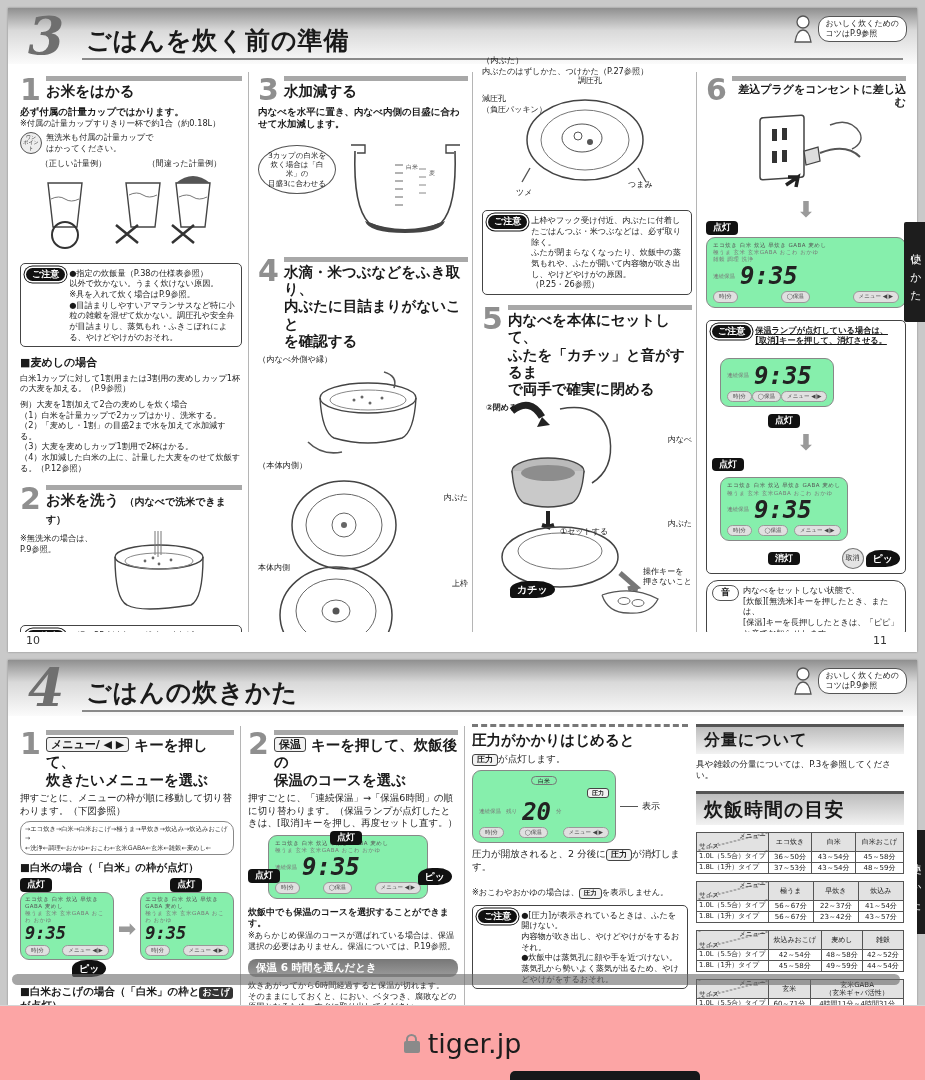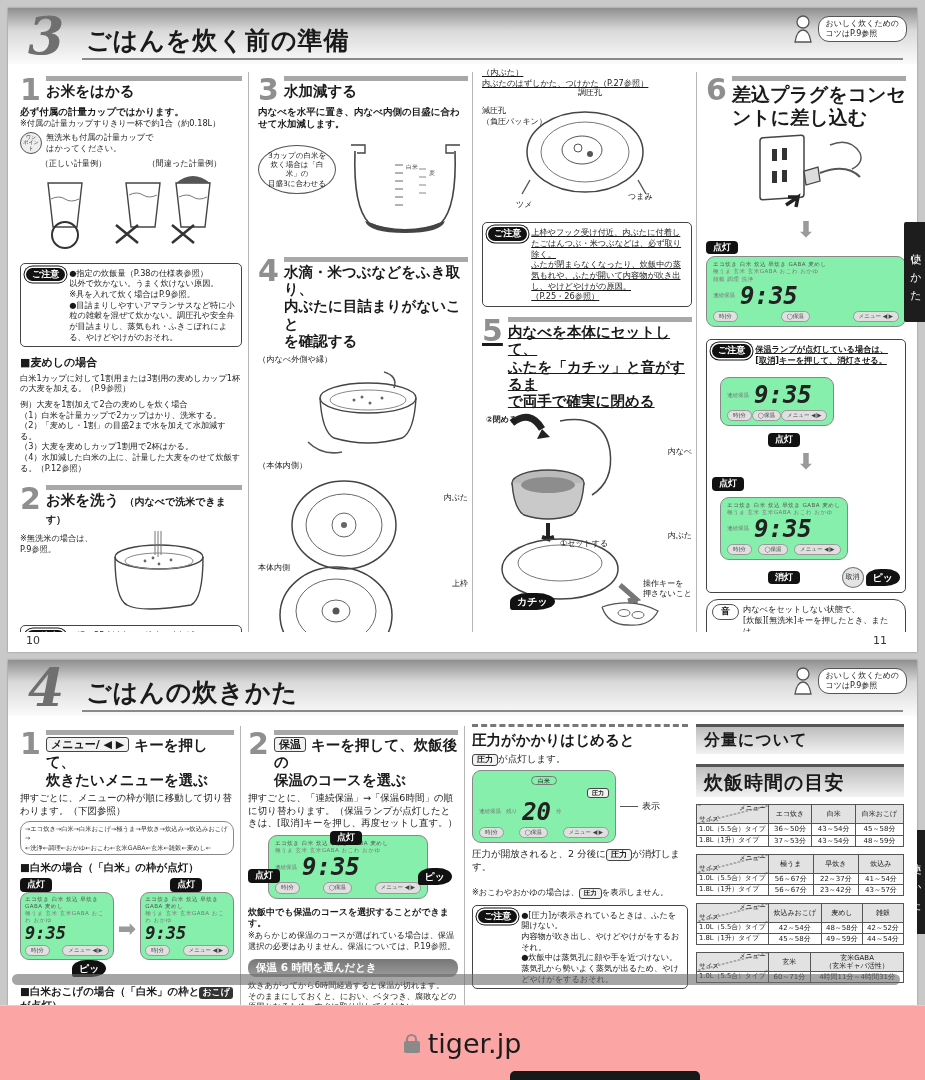--- a/index.html
+++ b/index.html
@@ -246,21 +246,21 @@
         <ellipse cx="64" cy="138" rx="14" ry="11" fill="none" stroke="#666"></ellipse>
         <circle cx="64" cy="138" r="3.5" fill="#555"></circle>
       </svg>
       <span class="ill-lbl" style="right:0;top:22px;">内ぶた</span>
       <span class="ill-lbl" style="left:0;top:92px;">本体内側</span>
       <span class="ill-lbl" style="right:0;top:108px;">上枠</span>
 
     </div>
   </div>
 
-  <div class="col" style="left:474px;top:59px;width:210px;height:562px;overflow:hidden;text-decoration:underline;">
+  <div class="col" style="left:474px;top:47px;width:210px;height:562px;overflow:hidden;">
     <div class="small">（内ぶた）</div>
     <div class="small">内ぶたのはずしかた、つけかた（P.27参照）</div>
     <div style="position:relative;height:128px;">
       <svg width="130" height="110" viewBox="0 0 130 110" style="position:absolute;left:38px;top:12px;">
         <ellipse cx="65" cy="52" rx="58" ry="40" fill="none" stroke="#444" stroke-width="1.5"></ellipse>
         <ellipse cx="65" cy="52" rx="44" ry="30" fill="none" stroke="#777"></ellipse>
         <ellipse cx="62" cy="50" rx="20" ry="14" fill="none" stroke="#555"></ellipse>
         <circle cx="58" cy="48" r="4" fill="none" stroke="#555"></circle>
         <circle cx="70" cy="54" r="3" fill="#555"></circle>
         <path d="M10 80 l-8 14 M118 80 l8 14" stroke="#555" stroke-width="1.4"></path>
@@ -306,21 +306,21 @@
       <span class="beep" style="position:absolute;left:28px;top:182px;">カチッ</span>
       <span class="ill-lbl" style="right:0;top:168px;">操作キーを
 押さないこと</span>
     </div>
 
   </div>
 
   <div class="col" style="left:698px;top:62px;width:200px;height:562px;overflow:hidden;">
     <div class="step">
       <span class="snum">6</span>
-      <span class="stitle" style="font-size:19px;">差込プラグをコンセントに差し込む</span>
+      <span class="stitle" style="font-size:11px;text-align:right;">差込プラグをコンセントに差し込む</span>
     </div>
     <svg width="120" height="86" viewBox="0 0 120 86" style="margin:4px auto 0;">
       <rect x="14" y="6" width="44" height="62" rx="3" fill="#fff" stroke="#444" stroke-width="1.5" transform="skewY(-4)"></rect>
       <rect x="26" y="16" width="5" height="12" fill="#333"></rect>
         <rect x="36" y="15" width="5" height="12" fill="#333"></rect>
       <rect x="26" y="38" width="5" height="12" fill="#333"></rect>
         <rect x="36" y="37" width="5" height="12" fill="#333"></rect>
       <path d="M58 38 l14 -4 l2 14 l-14 4 Z" fill="#ddd" stroke="#444" stroke-width="1.3"></path>
       <path d="M74 40 q26 -10 40 4" fill="none" stroke="#555" stroke-width="2"></path>
       <path d="M84 12 q20 -8 30 8 q4 10 -8 16" fill="none" stroke="#555" stroke-width="1.4"></path>
@@ -535,20 +535,21 @@
       <span class="cbadge">ご注意</span>
       <span class="ctext">●[圧力]が表示されているときは、ふたを開けない。
 内容物が吹き出し、やけどやけがをするおそれ。
 ●炊飯中は蒸気孔に顔や手を近づけない。
 蒸気孔から勢いよく蒸気が出るため、やけどやけがをするおそれ。</span>
     </div>
   </div>
 
   <div class="col" style="left:688px;top:64px;width:208px;height:281px;overflow:hidden;">
     <div class="bigbar">分量について</div>
+    <div style="font-size:8.6px;margin-top:5px;">具や雑穀の分量については、P.3を参照してください。</div>
     <div class="bigbar" style="margin-top:10px;font-size:19px;">炊飯時間の目安</div>
 
     <table>
       <tbody>
           <tr>
             <th class="corner">
               <span class="cornerT">メニュー</span>
               <span class="cornerB">サイズ</span>
             </th>
         <th>エコ炊き</th>

